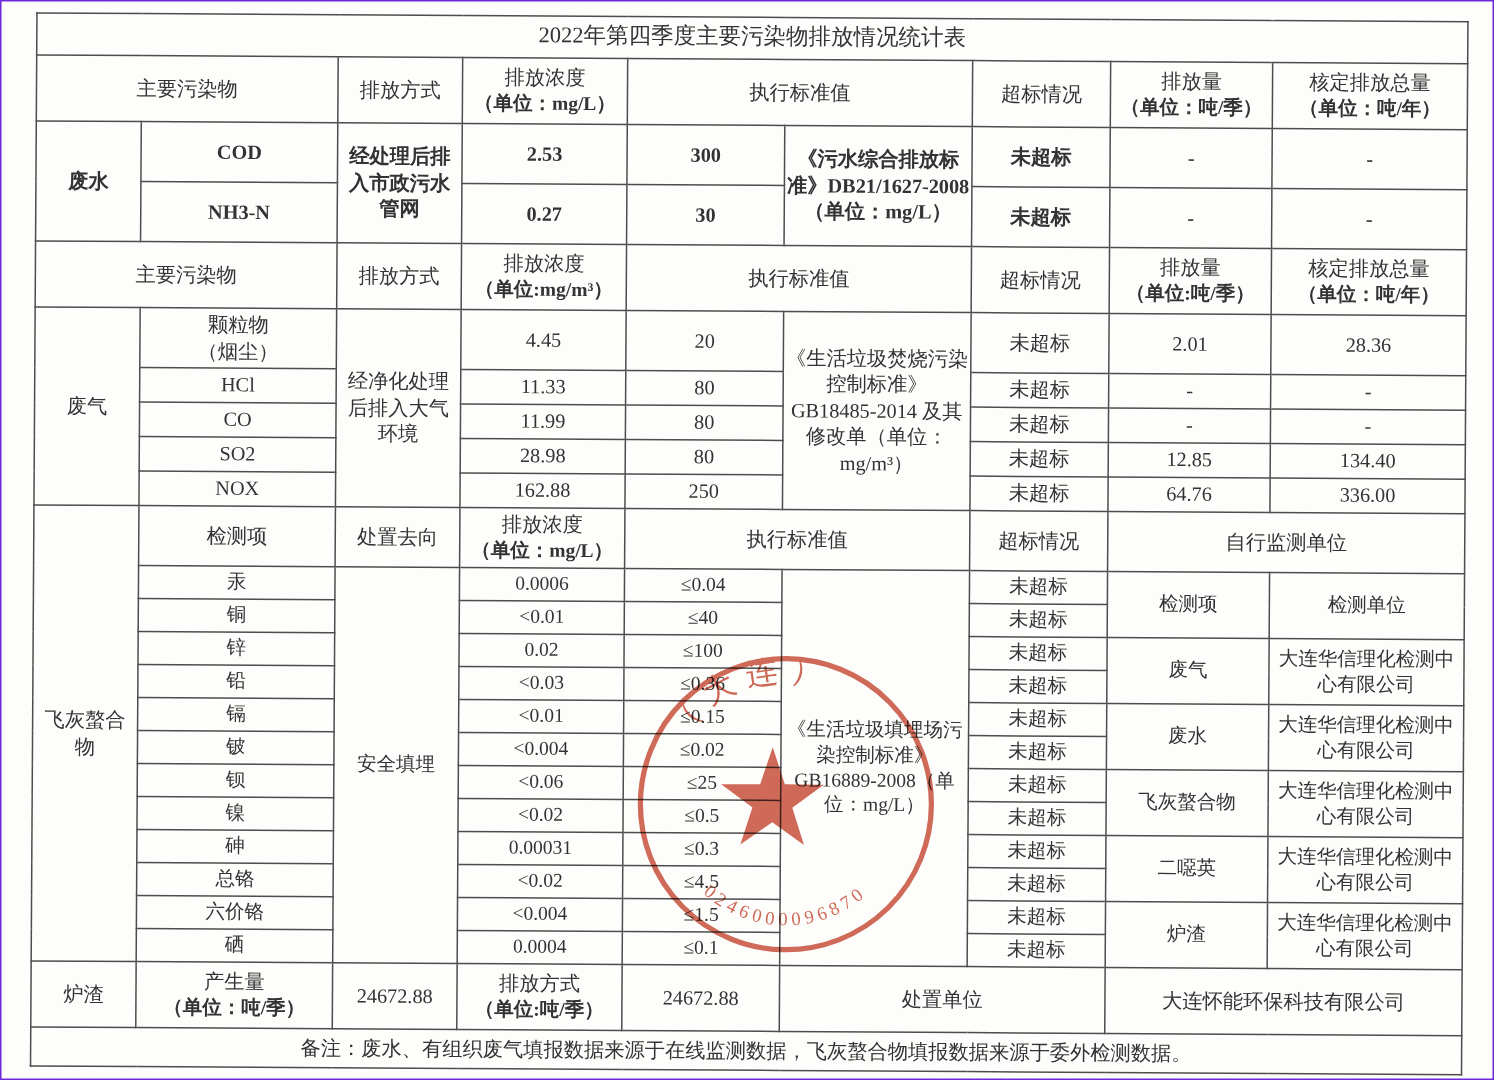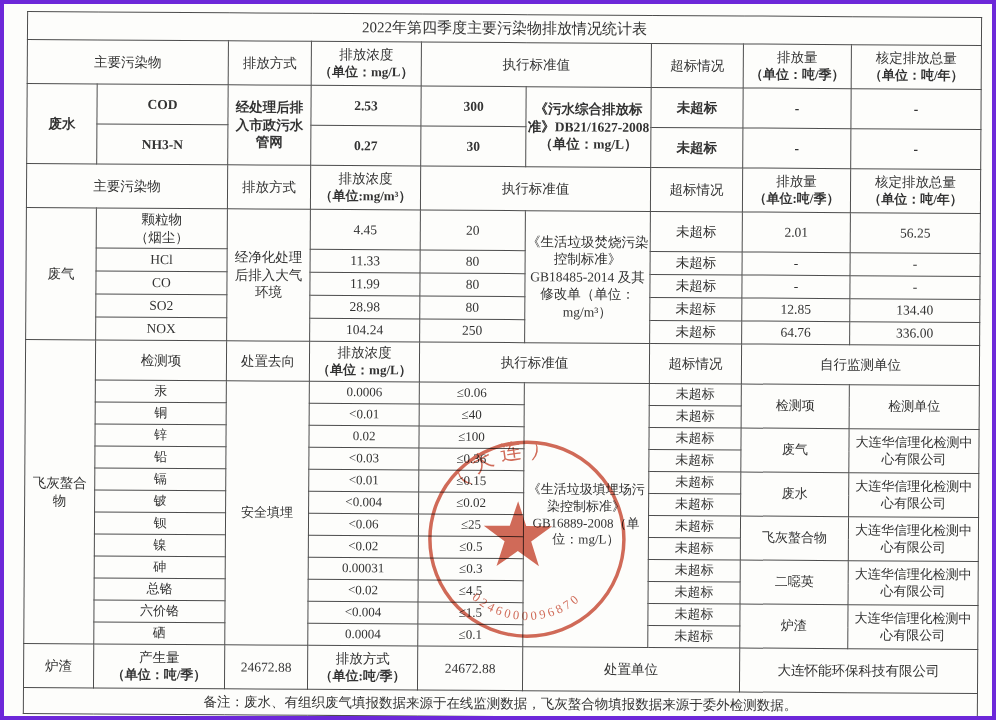--- a/index.html
+++ b/index.html
@@ -7,21 +7,21 @@
   body {
     width: 996px; height: 720px;
     background: #ffffff;
     font-family: "Liberation Serif", "DejaVu Serif", serif;
     color: #2f2f2f;
   }
   .page {
     position: relative;
     width: 996px; height: 720px;
     background: #fdfdfb;
-    border: 4px solid #6d28d9;
+    border: 1px solid #6d28d9;
     overflow: hidden;
   }
   .scan {
     position: absolute; inset: 0;
     transform: rotate(0.35deg);
     transform-origin: 50% 50%;
   }
   table.report {
     position: absolute; left: 21px; top: 10px;
     width: 954px;
@@ -144,21 +144,21 @@
         <td rowspan="5">废气</td>
         <td>
               <div class="narrow">颗粒物（烟尘）</div>
             </td>
         <td rowspan="5">经净化处理后排入大气环境</td>
         <td>4.45</td>
         <td>20</td>
         <td rowspan="5">《生活垃圾焚烧污染控制标准》GB18485-2014 及其修改单（单位：mg/m³）</td>
         <td>未超标</td>
         <td>2.01</td>
-        <td>56.25</td>
+        <td>28.36</td>
       </tr>
       <tr class="rg">
         <td>HCl</td>
         <td>11.33</td>
         <td>80</td>
         <td>未超标</td>
         <td>-</td>
         <td>-</td>
       </tr>
       <tr class="rg">
@@ -172,21 +172,21 @@
       <tr class="rg">
         <td>SO2</td>
         <td>28.98</td>
         <td>80</td>
         <td>未超标</td>
         <td>12.85</td>
         <td>134.40</td>
       </tr>
       <tr class="rg">
         <td>NOX</td>
-        <td>104.24</td>
+        <td>162.88</td>
         <td>250</td>
         <td>未超标</td>
         <td>64.76</td>
         <td>336.00</td>
       </tr>
 
       <tr class="rh3">
         <td rowspan="13">飞灰螯合物</td>
         <td>检测项</td>
         <td>处置去向</td>
@@ -196,21 +196,21 @@
         </td>
         <td colspan="2">执行标准值</td>
         <td>超标情况</td>
         <td colspan="2">自行监测单位</td>
       </tr>
 
       <tr class="rm">
         <td>汞</td>
         <td rowspan="12">安全填埋</td>
         <td>0.0006</td>
-        <td>≤0.06</td>
+        <td>≤0.04</td>
         <td rowspan="12">《生活垃圾填埋场污染控制标准》GB16889-2008（单位：mg/L）</td>
         <td>未超标</td>
         <td rowspan="2">检测项</td>
         <td rowspan="2">检测单位</td>
       </tr>
       <tr class="rm">
         <td>铜</td>
         <td>&lt;0.01</td>
         <td>≤40</td>
         <td>未超标</td>

